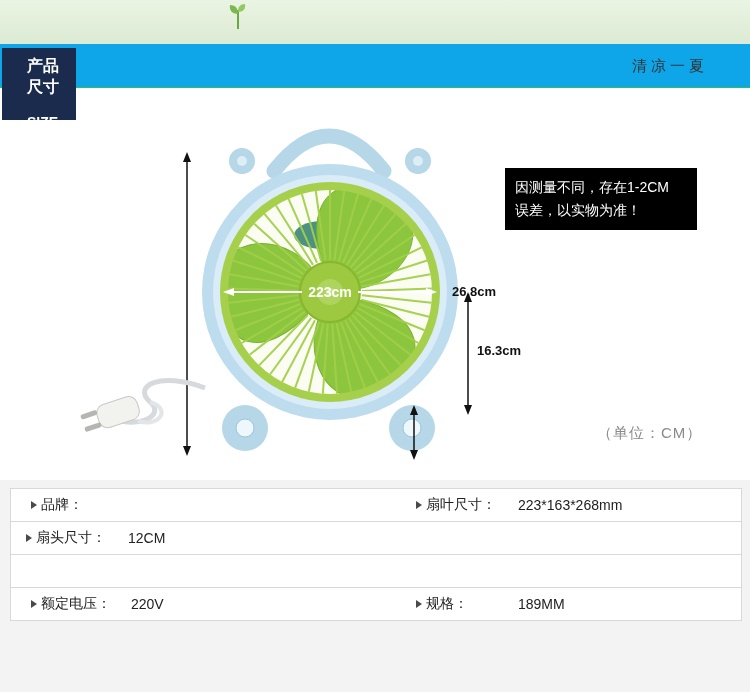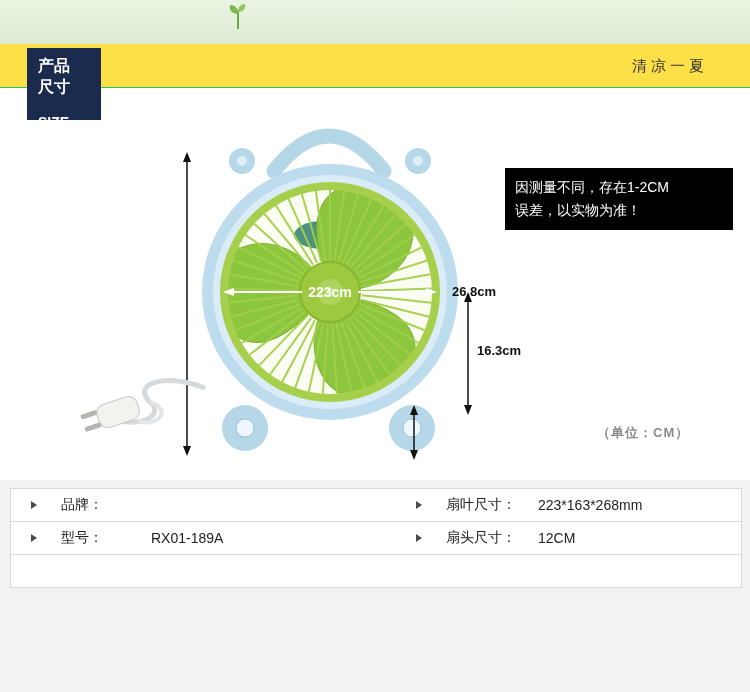--- a/index.html
+++ b/index.html
@@ -5,53 +5,53 @@
   html,body{margin:0;padding:0;background:#ffffff;}
   .page{position:relative;width:750px;height:692px;overflow:hidden;background:#ffffff;
         font-family:"Liberation Sans","DejaVu Sans",sans-serif;color:#333;}
 
   
   .topbar{position:absolute;left:0;top:0;width:750px;height:44px;
           background:linear-gradient(#eaf4e3,#dcead3);}
   .sprout{position:absolute;left:228px;top:3px;width:20px;height:28px;}
 
   
-  .header{position:absolute;left:0;top:44px;width:750px;height:43px;background:#fde047;
+  .header{position:absolute;left:0;top:44px;width:750px;height:43px;background:#0ea5e9;
           border-bottom:4px solid #22c55e;}
   .slogan{position:absolute;right:42px;top:13px;font-size:15px;letter-spacing:4px;color:#333;}
-  .badge{position:absolute;left:27px;top:48px;width:74px;height:72px;background:#1b2b4d;
-         color:#fff;z-index:5;padding:7px 0 0 11px;box-sizing:border-box;line-height:1.32;}
+  .badge{position:absolute;left:2px;top:48px;width:74px;height:72px;background:#1b2b4d;
+         color:#fff;z-index:5;padding:7px 0 0 25px;box-sizing:border-box;line-height:1.32;}
   .badge .zh{font-size:16px;font-weight:bold;display:block;}
   .badge .en{font-size:14px;font-weight:bold;display:block;margin-top:16px;}
 
   
   .product{position:absolute;left:0;top:88px;width:750px;height:392px;background:#fff;}
   .fan-svg{position:absolute;left:190px;top:31px;width:278px;height:344px;}
   .overlay{position:absolute;left:0;top:0;width:750px;height:392px;pointer-events:none;}
-  .note-box{position:absolute;left:505px;top:80px;width:228px;box-sizing:border-box;
+  .note-box{position:absolute;left:505px;top:80px;width:192px;box-sizing:border-box;
             background:#000;color:#fff;font-size:14px;line-height:1.65;padding:8px 10px;}
   .dim-label{position:absolute;font-size:13px;font-weight:700;color:#111;}
   .dim-268{left:452px;top:196px;}
   .dim-163{left:477px;top:255px;}
-  .unit-note{position:absolute;left:597px;top:336px;font-size:13px;color:#8a8a8a;letter-spacing:1px;font-weight:bold;}
+  .unit-note{position:absolute;left:597px;top:336px;font-size:15px;color:#8a8a8a;letter-spacing:1px;}
 
   
   .specs{position:absolute;left:0;top:480px;width:750px;height:212px;background:#f3f3f3;}
   .spec-table{position:absolute;left:10px;top:8px;width:730px;background:#fff;
               border:1px solid #d9d9d9;border-bottom:none;}
   .spec-row{display:flex;height:32px;align-items:center;border-bottom:1px solid #d9d9d9;
             font-size:14px;background:#fff;}
   .cell{display:flex;align-items:center;}
   .cell-left{width:390px;}
   .cell-right{flex:1;}
   .bullet{width:0;height:0;border-left:6px solid #4a4a4a;border-top:4px solid transparent;
           border-bottom:4px solid transparent;display:inline-block;}
   .cell-left .bullet{margin-left:20px;}
   .cell-right .bullet{margin-left:15px;}
-  .spec-label{margin-left:24px;width:90px;color:#222;}
+  .spec-label{margin-left:4px;width:90px;color:#222;}
   .cell-right .spec-label{width:92px;}
   .spec-value{color:#222;}
 </style>
 </head>
 <body>
 
 <div class="page">
 
   <div class="topbar">
     <svg class="sprout" viewBox="0 0 20 28">
@@ -207,33 +207,40 @@
           <span class="spec-label">品牌：</span>
         </div>
         <div class="cell cell-right">
           <span class="bullet"></span>
           <span class="spec-label">扇叶尺寸：</span>
           <span class="spec-value">223*163*268mm</span>
         </div>
       </div>
 
       <div class="spec-row">
-        <div class="cell cell-left">
-          <span class="bullet"></span>
-          <span class="spec-label">型号：</span>
-          <span class="spec-value">RX01-189A</span>
-        </div>
         <div class="cell cell-right">
           <span class="bullet"></span>
           <span class="spec-label">扇头尺寸：</span>
           <span class="spec-value">12CM</span>
         </div>
       </div>
 
       <div class="spec-row">
       </div>
 
+      <div class="spec-row">
+        <div class="cell cell-left">
+          <span class="bullet"></span>
+          <span class="spec-label">额定电压：</span>
+          <span class="spec-value">220V</span>
+        </div>
+        <div class="cell cell-right">
+          <span class="bullet"></span>
+          <span class="spec-label">规格：</span>
+          <span class="spec-value">189MM</span>
+        </div>
+      </div>
 
 
     </div>
   </div>
 
 </div>
 
 </body></html>

